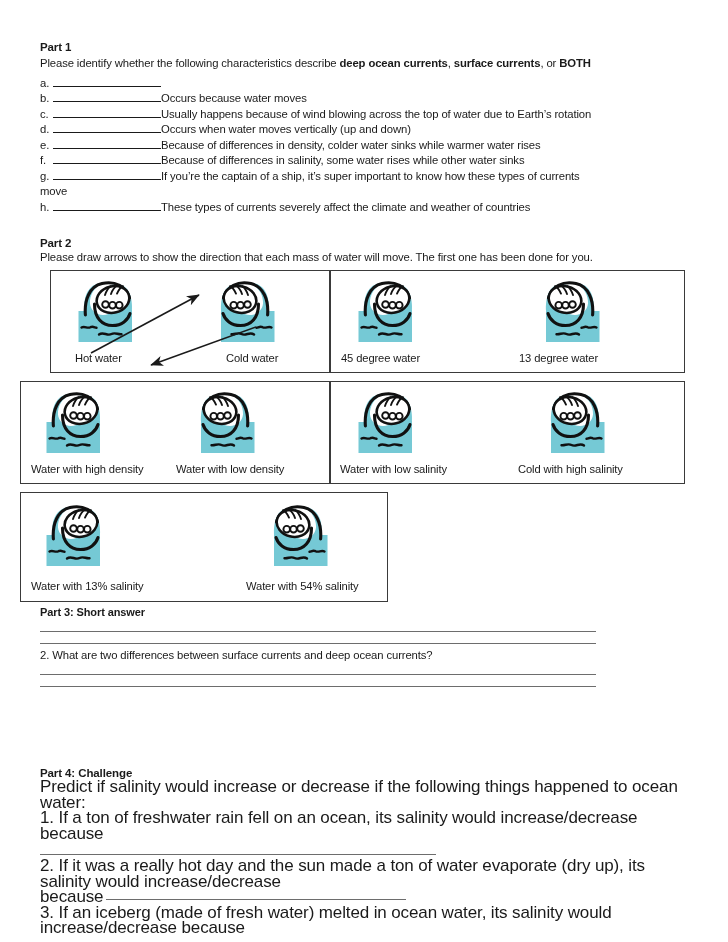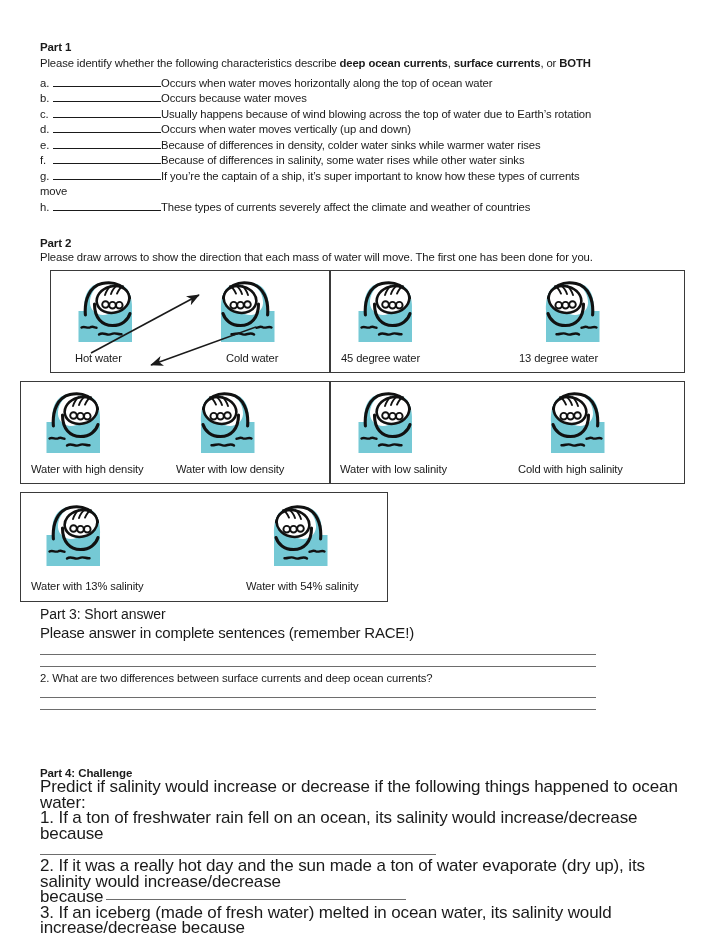--- a/index.html
+++ b/index.html
@@ -56,21 +56,21 @@
     font-size: 11.2px;
     letter-spacing: -0.12px;
     white-space: nowrap;
     color: #1a1a1a;
   }
   .wave-holder { position: absolute; left: 0; top: 0; width: 72px; height: 70px; }
   .wave-holder.flip { transform: scaleX(-1); }
 
   
   #part3 { position: absolute; left: 40px; top: 606px; width: 660px; }
-  .p3-title { font-size: 14px; font-weight: normal; letter-spacing: -0.1px; }
+  .p3-title { font-size: 11px; font-weight: bold; letter-spacing: -0.1px; }
   .p3-sub { font-size: 15px; letter-spacing: -0.2px; margin-top: 2px; }
   .p3-q { font-size: 11.3px; letter-spacing: -0.12px; margin-top: 3px; }
   .rule {
     height: 0;
     border-bottom: 1.6px solid #6d6d6d;
     width: 556px;
   }
   .rule.sp1 { margin-top: 13px; }
   .rule.sp2 { margin-top: 11px; }
 
@@ -97,21 +97,20 @@
 
 <div class="page">
 
   <div id="part1">
     <div class="hdr">Part 1</div>
     <div class="body-line" style="margin-top:3px;"><span>Please identify whether the following characteristics describe </span><b>deep ocean currents</b><span>, </span><b>surface currents</b><span>, or </span><b>BOTH</b></div>
 
     <div class="q body-line" style="margin-top:4px;">
       <span class="ltr">a.</span>
         <span class="blank"></span>
-        <span class="txt">Occurs when water moves horizontally along the top of ocean water</span>
     </div>
     <div class="q body-line">
       <span class="ltr">b.</span>
         <span class="blank"></span>
         <span class="txt">Occurs because water moves</span>
     </div>
     <div class="q body-line">
       <span class="ltr">c.</span>
         <span class="blank"></span>
         <span class="txt">Usually happens because of wind blowing across the top of water due to Earth’s rotation</span>
@@ -297,21 +296,20 @@
         <svg width="72" height="70" viewBox="0 0 72 70">
             <use href="#wave-sym"></use>
           </svg>
       </div>
       <div class="lbl" style="left:-13px; top:76px;">Water with 54% salinity</div>
     </div>
   </div>
 
   <div id="part3">
     <div class="p3-title">Part 3: Short answer</div>
-    <div class="p3-sub">Please answer in complete sentences (remember RACE!)</div>
     <div class="rule sp1"></div>
     <div class="rule sp2"></div>
     <div class="p3-q" style="margin-top:5px;">2. What are two differences between surface currents and deep ocean currents?</div>
     <div class="rule sp1"></div>
     <div class="rule sp2"></div>
   </div>
 
   <div id="part4">
     <div class="p4-title">Part 4: Challenge</div>
     <div class="p4-line">Predict if salinity would increase or decrease if the following things happened to ocean water:</div>

